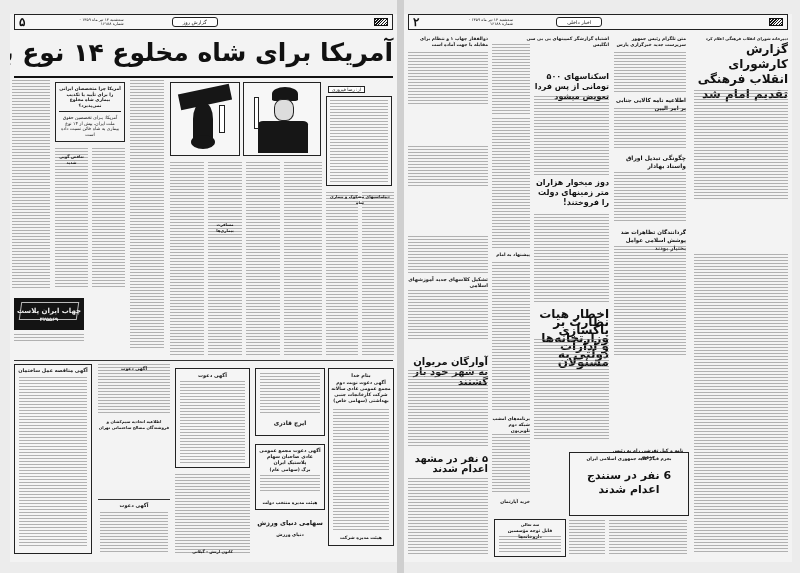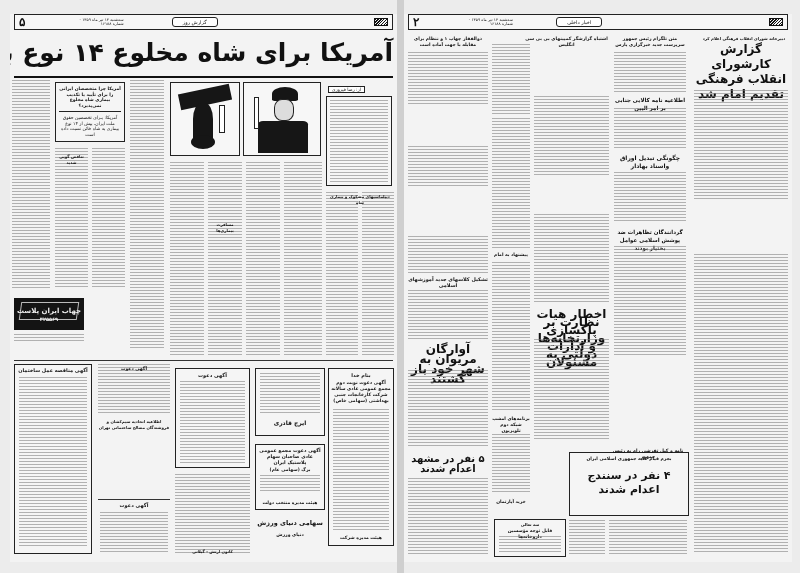--- a/index.html
+++ b/index.html
@@ -11,21 +11,21 @@
   .page.right{left:404px;width:388px}
   .gutter{position:absolute;left:397px;top:0;width:7px;height:573px;background:#cfcfcf}
   .masthead{position:absolute;left:4px;right:4px;top:0;height:16px;border:1px solid #222;display:flex;align-items:center;justify-content:space-between;padding:0 4px;background:#f7f7f7}
   .pnum{font-weight:bold;font-size:12px;font-family:"DejaVu Serif",serif}
   .dateline{font-size:4px;line-height:4.5px;direction:rtl;text-align:right;width:50px}
   .section-tab{border:1px solid #222;border-radius:3px;font-size:5px;padding:1px 10px;direction:rtl;background:#fff}
   .logo{width:14px;height:8px;background:repeating-linear-gradient(135deg,#111 0 1px,#f3f3f3 1px 2px);border:1px solid #111}
   .banner{position:absolute;left:4px;right:4px;top:20px;height:38px;direction:rtl;text-align:center;font-family:"DejaVu Sans",sans-serif;font-weight:bold;font-size:25px;letter-spacing:-1px;line-height:38px;white-space:nowrap}
   .rule{position:absolute;left:4px;right:4px;height:2px;background:#111}
   .box{position:absolute;border:1.5px solid #222;background:#f5f5f5;direction:rtl;text-align:center;padding:3px}
-  .hd{position:absolute;direction:rtl;text-align:center;font-weight:bold;color:#111;line-height:1.15}
+  .hd{position:absolute;direction:rtl;text-align:right;font-weight:bold;color:#111;line-height:1.15}
   .hd.c{text-align:center}
   .small{font-size:5px;line-height:6px}
   .med{font-size:7px;line-height:8px}
   .big{font-size:10px;line-height:12px}
   .huge{font-size:15px;line-height:16px}
   .txt{background:repeating-linear-gradient(180deg,#7a7a7a 0 1px,transparent 1px 3px);opacity:.55;position:absolute}
   .cartoon{position:absolute;border:1.5px solid #222;background:#f7f7f7;overflow:hidden}
   .ink{position:absolute;background:#161616}
   .adv{position:absolute;background:#141414;color:#eee;direction:rtl;text-align:center;font-weight:bold}
   .byline-tab{position:absolute;border:1px solid #222;font-size:4.5px;padding:0 3px;direction:rtl;background:#fff}
@@ -153,47 +153,49 @@
     <div class="hd small" style="left:210px;top:22px;width:72px;font-size:4.5px">متن تلگرام رئیس جمهور سرپرست جدید خبرگزاری پارس</div>
     <div class="txt" style="left:210px;top:38px;width:72px;height:40px"></div>
     <div class="hd med" style="left:210px;top:82px;width:72px;font-size:5.5px">اطلاعیه نامه کالایی جنابی بر امر الیین</div>
     <div class="txt" style="left:210px;top:94px;width:72px;height:40px"></div>
     <div class="hd med" style="left:210px;top:140px;width:72px;font-size:6px">چگونگی تبدیل اوراق واسناد بهادار</div>
     <div class="txt" style="left:210px;top:158px;width:72px;height:50px"></div>
     <div class="hd med" style="left:210px;top:214px;width:72px;font-size:5.5px">گردانندگان تظاهرات ضد پوشش اسلامی عوامل بختیار بودند</div>
     <div class="txt" style="left:210px;top:232px;width:72px;height:110px"></div>
 
     <div class="hd small" style="left:120px;top:22px;width:85px;font-size:4.5px">اشتباه گزارشگر کمپینهای بی‌ بی‌ سی انگلیس</div>
+    <div class="hd big" style="left:130px;top:58px;width:75px;font-size:8px;line-height:10px">اسکناسهای ۵۰۰ تومانی از پس فردا تعویض میشود</div>
     <div class="txt" style="left:130px;top:82px;width:75px;height:80px"></div>
+    <div class="hd big" style="left:130px;top:164px;width:75px;font-size:8px;line-height:10px">دوز میخوار هزاران متر زمینهای دولت را فروختند!</div>
     <div class="txt" style="left:130px;top:200px;width:75px;height:90px"></div>
     <div class="hd med" style="left:130px;top:296px;width:75px;font-size:12px;line-height:8px">اخطار هیات نظارت بر پاکسازی وزارتخانه‌ها و ادارات دولتی به مسئولان</div>
     <div class="txt" style="left:130px;top:325px;width:75px;height:100px"></div>
 
     <div class="txt" style="left:88px;top:30px;width:38px;height:70px"></div>
     <div class="hd small" style="left:88px;top:238px;width:38px;font-size:4.5px">پیشنهاد به امام</div>
     <div class="txt" style="left:88px;top:104px;width:38px;height:130px"></div>
     <div class="txt" style="left:88px;top:248px;width:38px;height:150px"></div>
     <div class="hd small" style="left:88px;top:402px;width:38px;font-size:4.5px">برنامه‌های امشب شبکه دوم تلویزیون</div>
     <div class="txt" style="left:88px;top:420px;width:38px;height:60px"></div>
     <div class="hd small" style="left:88px;top:485px;width:38px;font-size:4.5px">خرید آپارتمان</div>
 
     <div class="hd small" style="left:4px;top:22px;width:80px;font-size:4.5px">ذوالفقار چهاب ۱ و ننظام برای مقابله با جهت آماده است</div>
     <div class="txt" style="left:4px;top:38px;width:80px;height:52px"></div>
     <div class="txt" style="left:4px;top:132px;width:80px;height:40px"></div>
     <div class="txt" style="left:4px;top:222px;width:80px;height:38px"></div>
     <div class="hd small" style="left:4px;top:262px;width:80px;font-size:5px">تشکیل کلاسهای جدید آموزشهای اسلامی</div>
     <div class="txt" style="left:4px;top:276px;width:80px;height:50px"></div>
-    <div class="hd big" style="left:4px;top:330px;width:80px;font-size:12px;line-height:10px">آوارگان مریوان به شهر خود باز گشتند</div>
+    <div class="hd big" style="left:4px;top:343px;width:80px;font-size:10px;line-height:10px">آوارگان مریوان به شهر خود باز گشتند</div>
     <div class="txt" style="left:4px;top:356px;width:80px;height:76px"></div>
     <div class="hd big" style="left:4px;top:440px;width:80px;font-size:10px;line-height:10px">۵ نفر در مشهد اعدام شدند</div>
     <div class="txt" style="left:4px;top:464px;width:80px;height:76px"></div>
 
     <div class="box" style="left:165px;top:438px;width:120px;height:64px;padding:0">
       <div class="hd small c" style="left:2px;right:2px;top:3px;font-size:4.5px">بجرم قیام علیه جمهوری اسلامی ایران</div>
-      <div class="hd huge c" style="left:2px;right:2px;top:16px;font-size:11px;line-height:14px">۴ نفر در سنندج اعدام شدند</div>
+      <div class="hd huge c" style="left:2px;right:2px;top:16px;font-size:11px;line-height:14px">6 نفر در سنندج اعدام شدند</div>
     </div>
     <div class="txt" style="left:165px;top:506px;width:36px;height:36px"></div>
 
     <div class="hd small c" style="left:205px;top:434px;width:78px;font-size:4.5px;line-height:6px">نامه و کیل ‌تفرشی‌ رام به رئیس جمهور</div>
     <div class="txt" style="left:205px;top:506px;width:78px;height:36px"></div>
 
     <div class="box" style="left:90px;top:505px;width:72px;height:38px;padding:0">
       <div class="hd small c" style="left:2px;right:2px;top:2px;font-size:4px">سه تعالی</div>
       <div class="hd small c" style="left:2px;right:2px;top:8px;font-size:4.5px">قابل توجه مؤسسین داروخانه‌ها</div>
       <div class="txt" style="left:4px;top:16px;width:62px;height:18px"></div>

